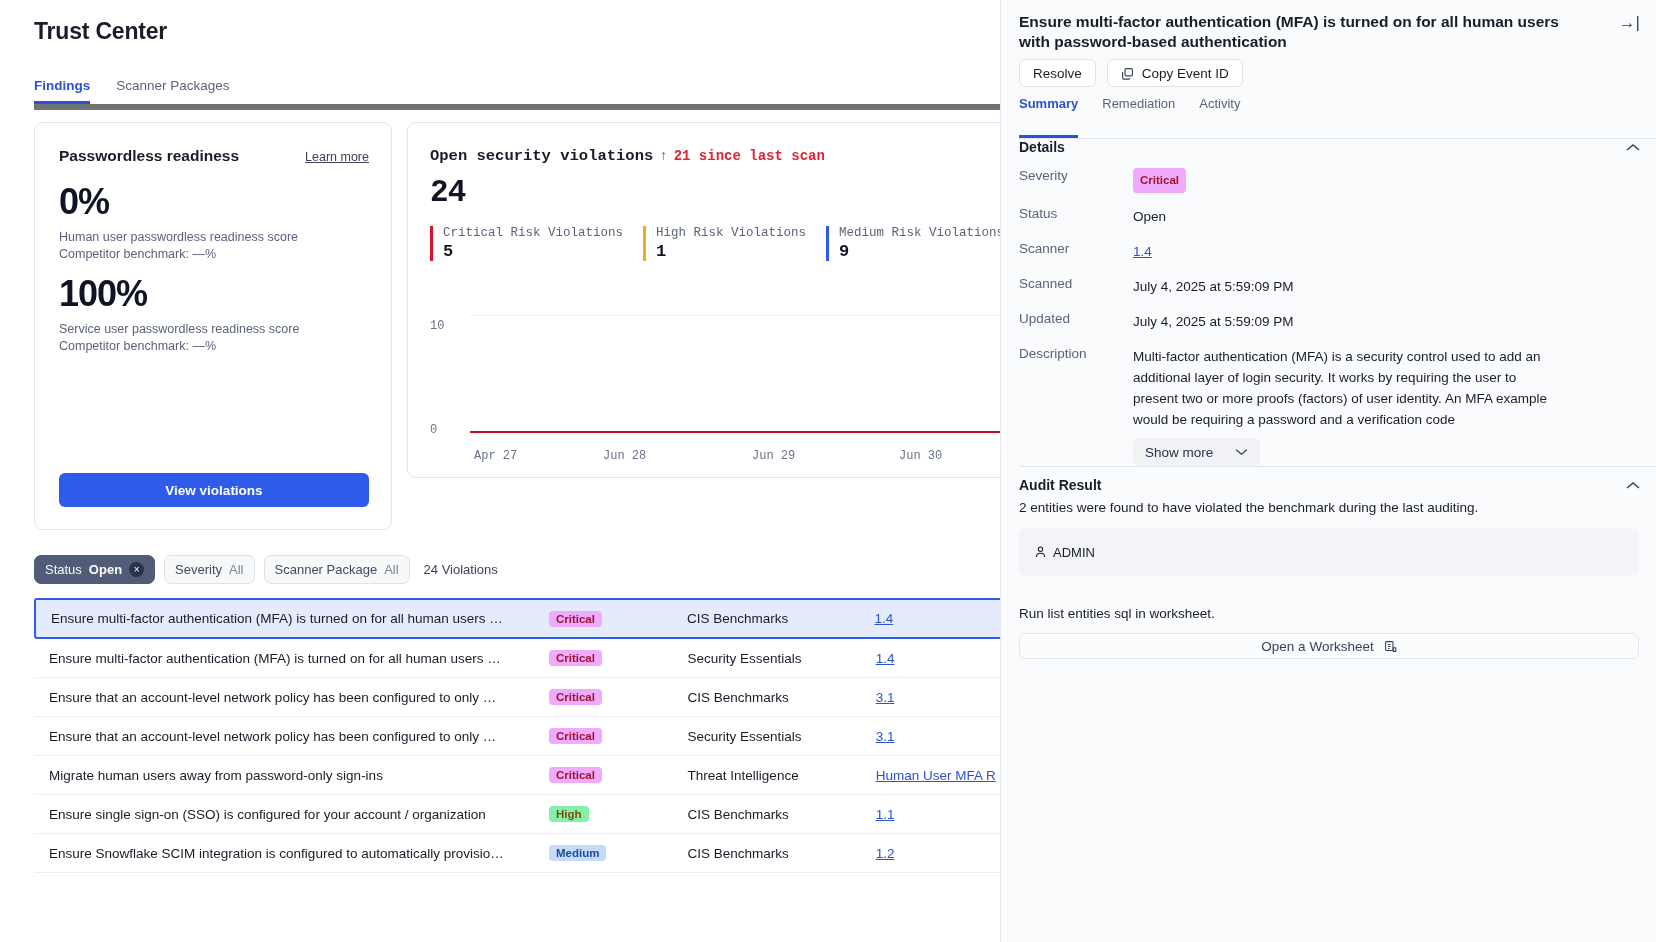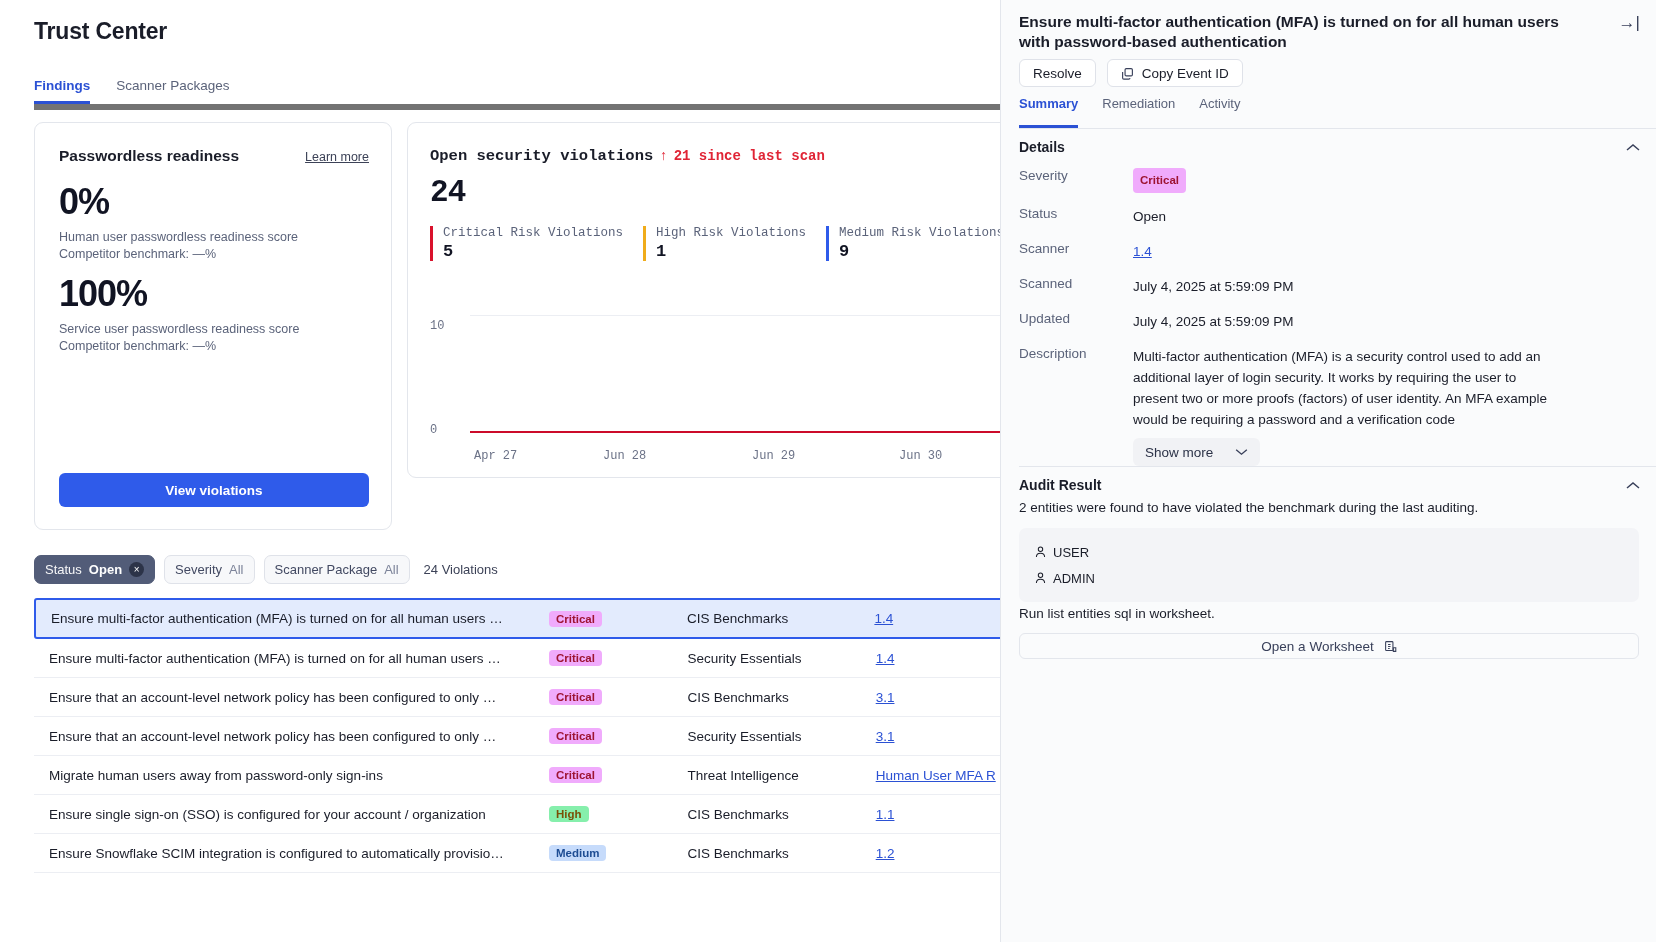--- a/index.html
+++ b/index.html
@@ -156,21 +156,21 @@
     display: flex; align-items: center; gap: 8px; height: 28px; padding: 0 13px;
     border: 1px solid #dfe2e9; border-radius: 6px; background: #fff;
     font-size: 13.5px; color: #1a1d29; cursor: pointer;
     font-family: "Liberation Sans", sans-serif;
   }
   .panel-tabs {
     position: absolute; left: 18px; top: 96px; right: 0;
     display: flex; gap: 24px;
     border-bottom: 1px solid #e3e6ec; width: 638px;
   }
-  .ptab { font-size: 13px; color: #5b637a; padding-bottom: 17px; cursor: pointer; }
+  .ptab { font-size: 13px; color: #5b637a; padding-bottom: 27px; cursor: pointer; }
   .ptab.active { color: #2b51d4; font-weight: bold; box-shadow: inset 0 -3px 0 #2b51d4; }
 
   .section-head {
     position: absolute; left: 18px; right: 16px;
     display: flex; align-items: center; justify-content: space-between;
   }
   .section-title { font-size: 14px; font-weight: bold; color: #1a1d29; }
   .chev-up { font-size: 13px; color: #39405a; cursor: pointer; }
 
   .detail-rows { position: absolute; left: 18px; top: 168px; width: 620px; }
@@ -435,29 +435,20 @@
     <div class="audit-desc">2 entities were found to have violated the benchmark during the last auditing.</div>
 
     <div class="entity-box">
       <div class="entity">
         <span>
           <svg width="11" height="12" viewBox="0 0 12 13" fill="none" stroke="#1a1d29" stroke-width="1.1">
               <circle cx="6" cy="3.5" r="2.4"></circle>
               <path d="M1.5 12c0-2.5 2-4.2 4.5-4.2S10.5 9.5 10.5 12"></path>
             </svg>
         </span>
-        <span>USER</span>
-      </div>
-      <div class="entity">
-        <span>
-          <svg width="11" height="12" viewBox="0 0 12 13" fill="none" stroke="#1a1d29" stroke-width="1.1">
-              <circle cx="6" cy="3.5" r="2.4"></circle>
-              <path d="M1.5 12c0-2.5 2-4.2 4.5-4.2S10.5 9.5 10.5 12"></path>
-            </svg>
-        </span>
         <span>ADMIN</span>
       </div>
     </div>
 
     <div class="run-note">Run list entities sql in worksheet.</div>
 
     <button class="worksheet-btn">
       <span>Open a Worksheet</span>
       <span>
         <svg width="13" height="13" viewBox="0 0 16 16" fill="none" stroke="#39405a" stroke-width="1.3">

